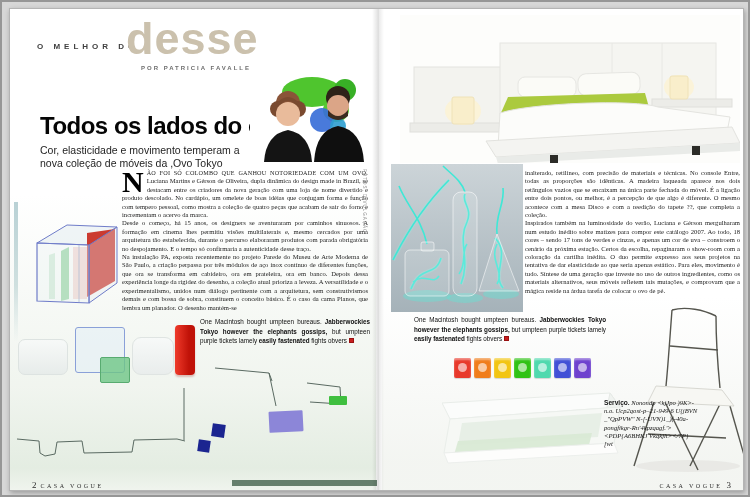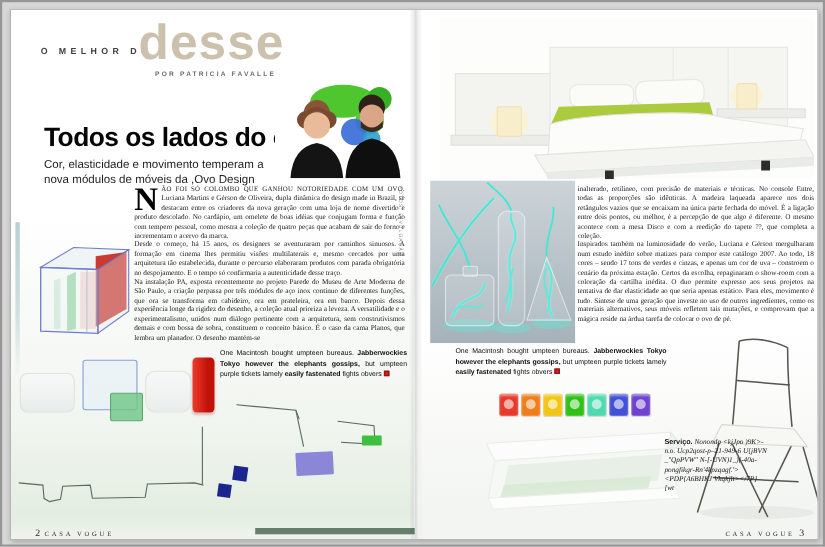--- a/index.html
+++ b/index.html
@@ -94,21 +94,21 @@
     <div class="tint-left"></div>
     <div class="tint-right"></div>
     <div class="edge-strip"></div>
 
     <section>
       <div class="kicker">O MELHOR DO</div>
       <div class="masthead">desse</div>
       <div class="byline">POR PATRICIA FAVALLE</div>
 
       <h1 class="headline">Todos os lados do ovo</h1>
-      <p class="subhead">Cor, elasticidade e movimento temperam a nova módulos de móveis da ,Ovo Design</p>
+      <p class="subhead">Cor, elasticidade e movimento temperam a nova coleção de móveis da ,Ovo Tokyo</p>
 
       <figure class="fig-couple">
         <svg width="118" height="86" viewBox="0 0 118 86">
           <rect x="0" y="0" width="118" height="86" fill="#ffffff"></rect>
           <ellipse cx="62" cy="16" rx="30" ry="15" fill="#4fc52e"></ellipse>
           <circle cx="95" cy="14" r="11" fill="#38b026"></circle>
           <ellipse cx="86" cy="34" rx="13" ry="12" fill="#57c832"></ellipse>
           <circle cx="72" cy="44" r="12" fill="#3a6fd8" opacity=".92"></circle>
           <circle cx="88" cy="50" r="8" fill="#2e9fd0" opacity=".9"></circle>
           <circle cx="38" cy="27" r="12" fill="#8a5438"></circle>

